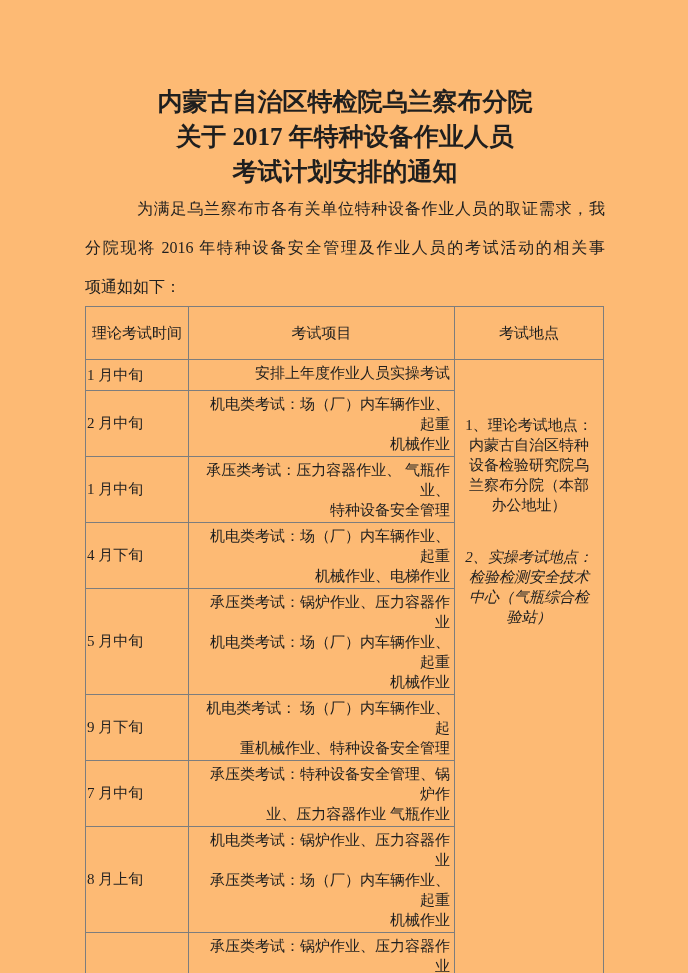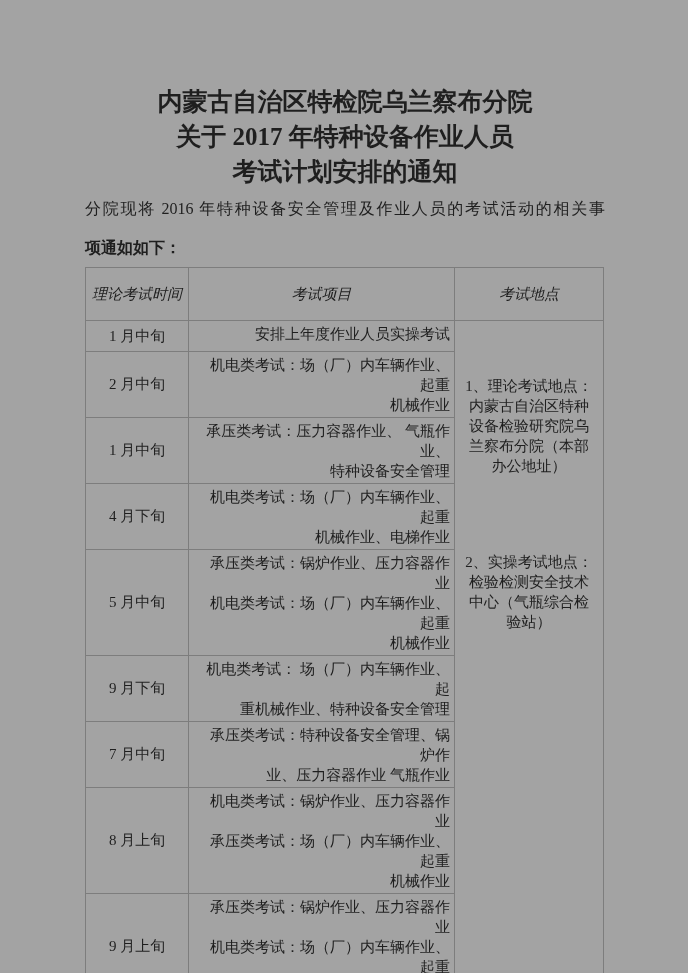--- a/index.html
+++ b/index.html
@@ -1,61 +1,61 @@
 <!DOCTYPE html>
 <html><head>
 <meta charset="utf-8">
 <style>
   html, body { margin: 0; padding: 0; background: #e8e8e8; }
   .page {
     position: relative;
     width: 688px;
     height: 973px;
     margin: 0 auto;
-    background: #a3a3a3;
+    background: #fdba74;
     box-sizing: border-box;
     padding: 84px 83px 0 85px;
     font-family: "Liberation Serif", "DejaVu Serif", serif;
     color: #1f1f1f;
     overflow: hidden;
   }
   .title { text-align: center; font-weight: bold; font-size: 25px; line-height: 35px; }
   .title-line { white-space: nowrap; }
   .intro { font-size: 16px; line-height: 39px; }
   .intro-line { text-align: justify; text-align-last: justify; }
   .intro-line.first { padding-left: 52px; }
-  .intro-line.last { text-align: left; text-align-last: left; font-weight: bold; }
+  .intro-line.last { text-align: left; text-align-last: left; }
   .section-heading { font-size: 16px; line-height: 28px; padding-left: 20px; }
   table.schedule {
     border-collapse: collapse;
     table-layout: fixed;
     width: 518px;
     font-size: 15px;
   }
   table.schedule th, table.schedule td {
     border: 1px solid #7d7d7d;
     box-sizing: border-box;
     font-weight: normal;
   }
-  th.hdr { height: 53px; text-align: center; vertical-align: middle; font-style: italic; }
-  td.time { text-align: center; vertical-align: middle; }
+  th.hdr { height: 53px; text-align: center; vertical-align: middle; }
+  td.time { vertical-align: middle; }
   td.project {
     vertical-align: top;
     padding: 3px 4px 2px 10px;
     line-height: 20px;
     white-space: pre-line;
     text-align: right;
   }
   td.location {
     vertical-align: top;
     padding-top: 55px;
     text-align: center;
   }
   .loc-block { white-space: pre-line; line-height: 20px; }
-  .loc-block.second { margin-top: 76px; }
+  .loc-block.second { margin-top: 32px; font-style: italic; }
   tr.r1 { height: 31px; }
   tr.r2 { height: 48px; }
   tr.r3 { height: 50px; }
   tr.r4 { height: 57px; }
   tr.r5 { height: 62px; }
   tr.r6 { height: 41px; }
   tr.r7 { height: 55px; }
   tr.r8 { height: 67px; }
   tr.r9 { height: 76px; }
 </style>
@@ -64,20 +64,21 @@
 
 <div class="page">
 
   <div class="title">
     <div class="title-line">内蒙古自治区特检院乌兰察布分院</div>
     <div class="title-line">关于 2017 年特种设备作业人员</div>
     <div class="title-line">考试计划安排的通知</div>
   </div>
 
   <div class="intro">
+    <div class="intro-line first">为满足乌兰察布市各有关单位特种设备作业人员的取证需求，我</div>
     <div class="intro-line">分院现将 2016 年特种设备安全管理及作业人员的考试活动的相关事</div>
     <div class="intro-line last">项通如如下：</div>
   </div>
 
 
   <table class="schedule">
     <colgroup>
       <col style="width:103px">
       <col style="width:266px">
       <col style="width:149px">

